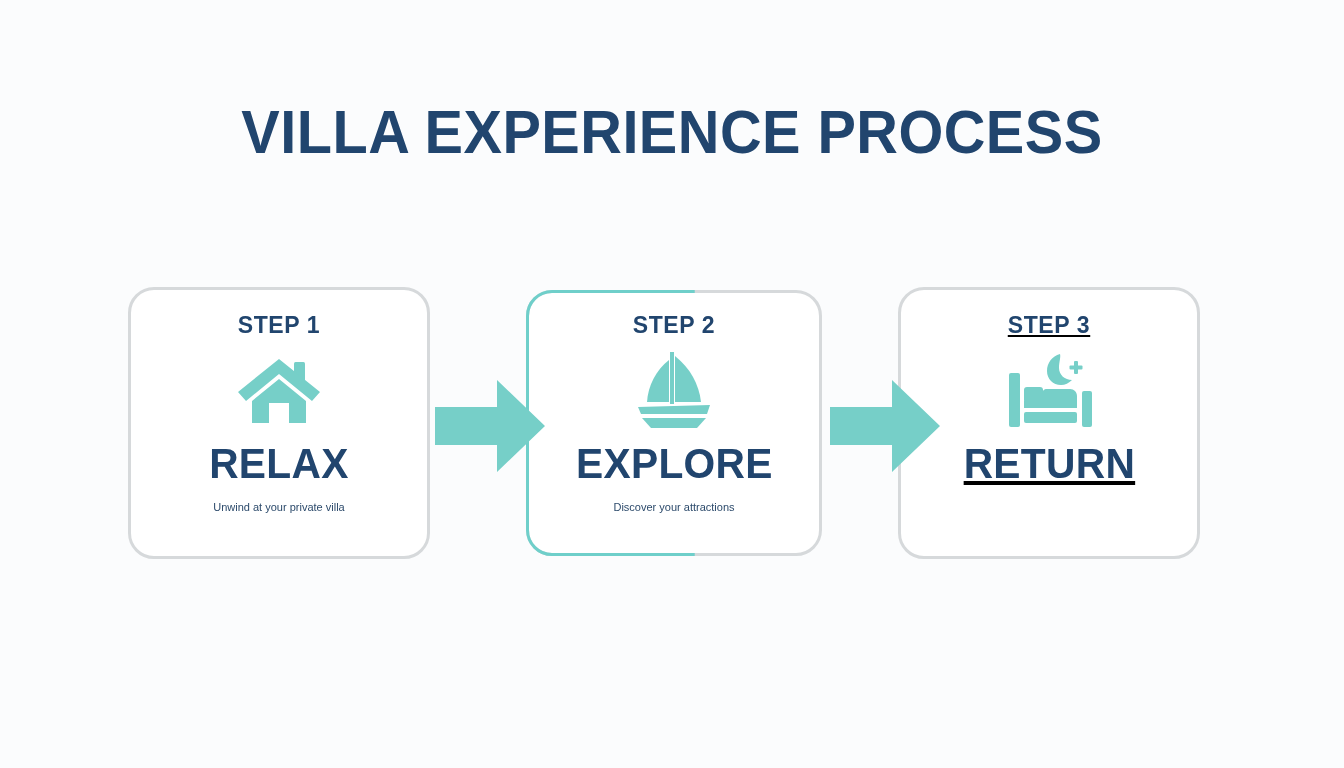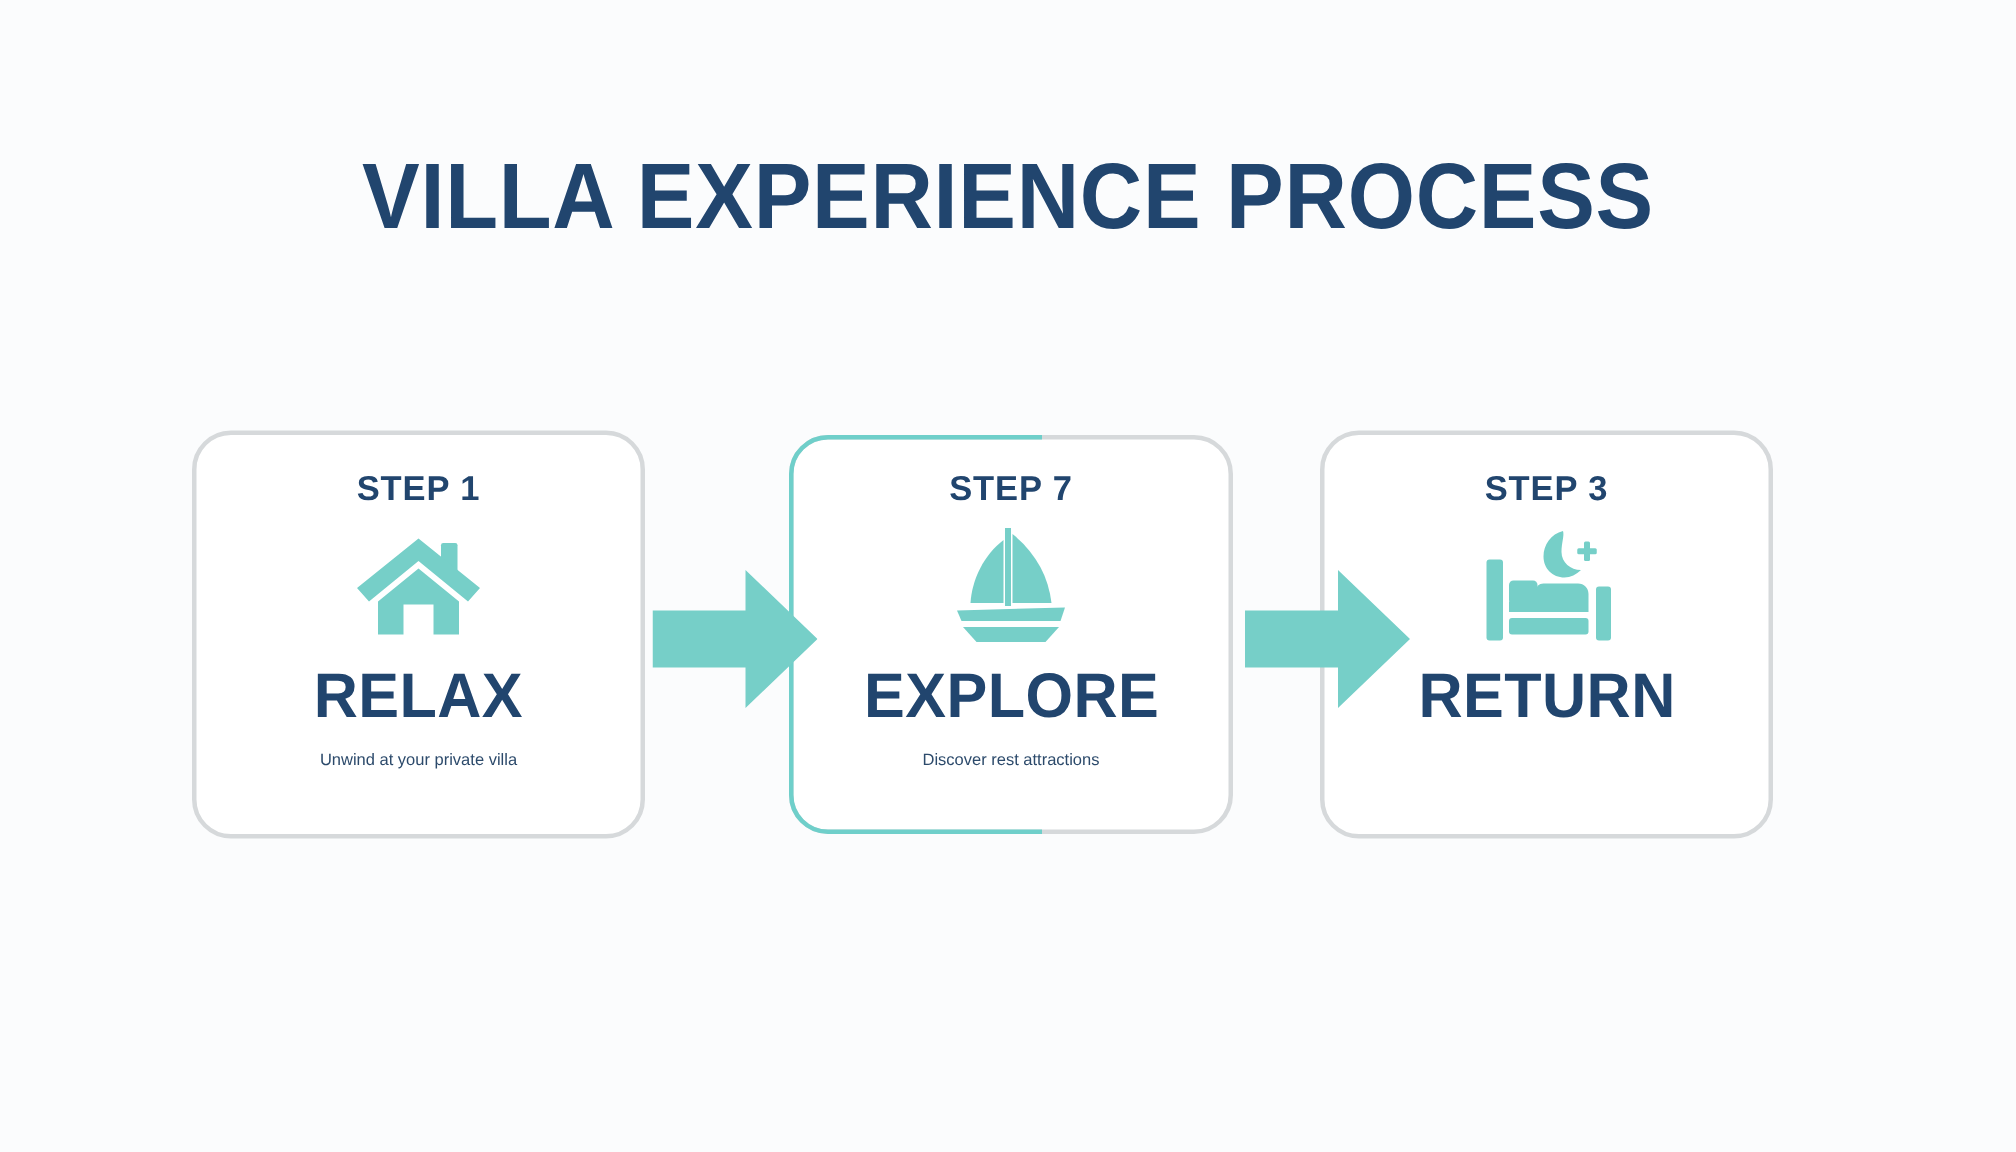--- a/index.html
+++ b/index.html
@@ -55,21 +55,21 @@
     width: 302px;
     height: 272px;
     box-sizing: border-box;
     background: #ffffff;
     border-radius: 26px;
     border: 3px solid #d6d9db;
     z-index: 2;
   }
   .card-1 { left: 0px; }
   .card-2 { left: 395px; border-color: transparent; background: transparent; }
-  .card-3 { left: 752px; }
+  .card-3 { left: 770px; text-decoration: underline; }
 
   
   .card-2 .ring-base {
     position: absolute;
     inset: 0;
     border-radius: 26px;
     border: 3px solid #d6d9db;
     background: #ffffff;
     box-sizing: border-box;
   }
@@ -171,34 +171,34 @@
     <div class="arrow arrow-1">
       <svg width="110" height="96" viewBox="0 0 110 96" aria-hidden="true">
         <path d="M0 29 L62 29 L62 2 L110 48 L62 94 L62 67 L0 67 Z" fill="#76cfc8"></path>
       </svg>
     </div>
 
     <div class="card card-2">
       <div class="ring-base"></div>
       <div class="ring-active"></div>
       <div class="card-inner">
-        <div class="step-label">STEP 7</div>
+        <div class="step-label">STEP 2</div>
         <div class="icon-wrap">
           <svg width="80" height="76" viewBox="0 0 80 76" aria-hidden="true">
             <g fill="#76cfc8">
               <path d="M35 8 L35 50 L13 50 C14 34 22 18 35 8 Z"></path>
               <path d="M41 4 C56 16 65 32 67 50 L41 50 Z"></path>
               <rect x="36" y="0" width="4" height="52"></rect>
               <path d="M4 55 L76 53 L73 62 L7 62 Z"></path>
               <path d="M8 66 L72 66 L63 76 L17 76 Z"></path>
             </g>
           </svg>
         </div>
         <div class="step-title">EXPLORE</div>
-        <div class="step-desc">Discover rest attractions</div>
+        <div class="step-desc">Discover your attractions</div>
       </div>
     </div>
 
     <div class="arrow arrow-2">
       <svg width="110" height="96" viewBox="0 0 110 96" aria-hidden="true">
         <path d="M0 29 L62 29 L62 2 L110 48 L62 94 L62 67 L0 67 Z" fill="#76cfc8"></path>
       </svg>
     </div>
 
     <div class="card card-3">

